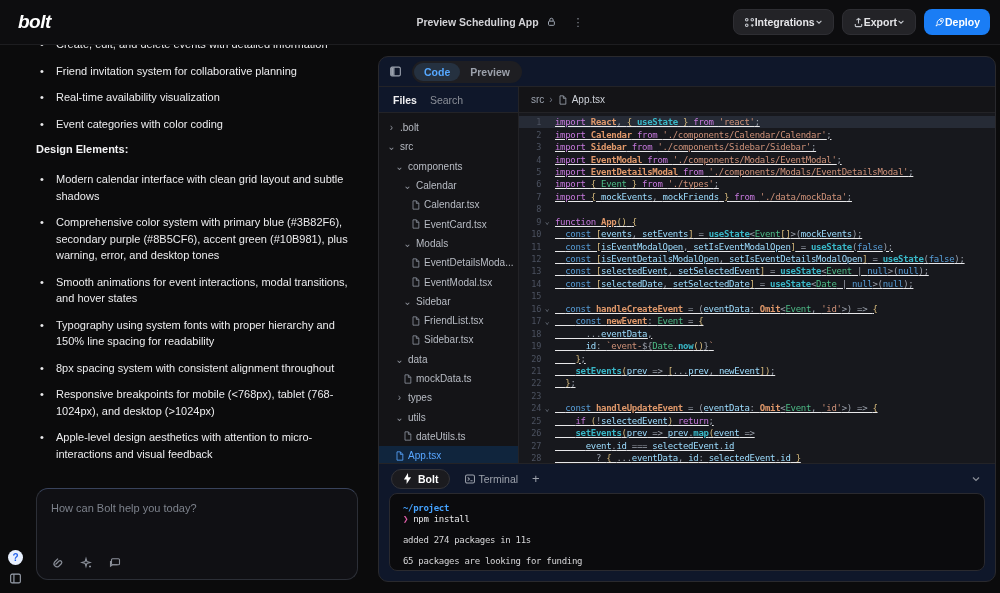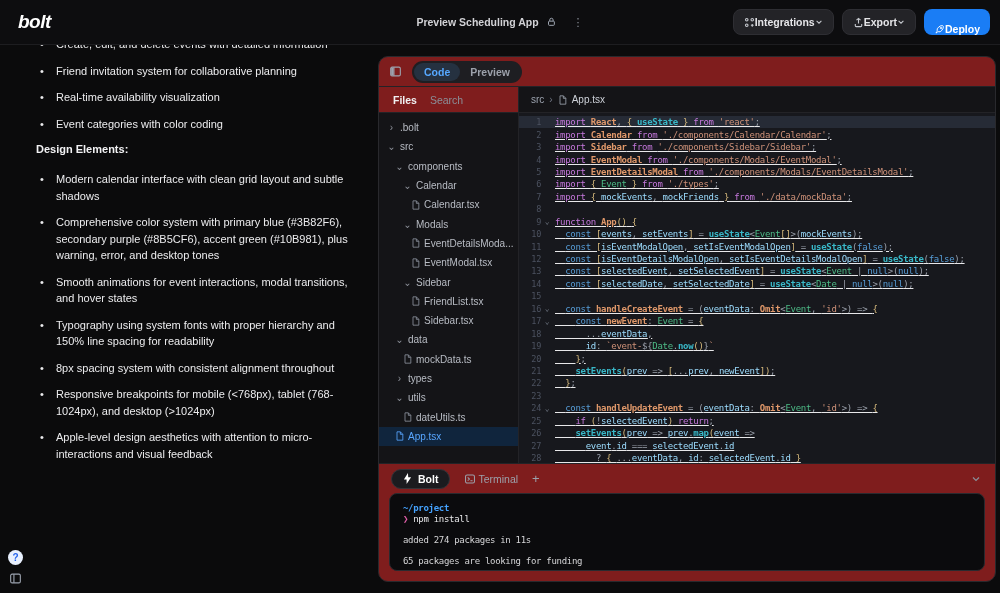--- a/index.html
+++ b/index.html
@@ -11,21 +11,21 @@
     border-bottom:1px solid #1d1d20; display:flex; align-items:center; z-index:30; }
   .logo { font-size:19px; font-weight:800; font-style:italic; letter-spacing:-0.5px; margin-left:18px; color:#fff; }
   .title-wrap { position:absolute; left:50%; transform:translateX(-50%); display:flex; align-items:center; gap:8px; }
   .title { font-size:10.5px; color:#d2d2d6; font-weight:600; }
   .icon { display:inline-flex; align-items:center; justify-content:center; }
   .kebab { color:#8a8f99; font-size:11px; margin-left:8px; }
   .tb-right { position:absolute; right:10px; display:flex; align-items:center; gap:8px; }
   .tb-btn { height:26px; background:#232327; border:1px solid #2e2e33; border-radius:8px; color:#e6e6e9;
     font-size:10.5px; font-weight:600; display:flex; align-items:center; gap:0; padding:0 10px; cursor:pointer; }
   .tb-btn svg { stroke:#c6c9cf; }
-  .deploy { background:#1a7df5; border:none; color:#fff;align-items:flex-end; }
+  .deploy { background:#1a7df5; border:none; color:#fff; }
   .deploy svg { stroke:#fff; }
 
   
   .chat-panel { position:absolute; left:0; top:45px; width:375px; height:548px; overflow:hidden; }
   .chat-scroll { position:absolute; left:36px; top:0; width:322px; }
   ul.bullets { list-style:none; }
   ul.bullets li { position:relative; font-size:11px; line-height:1.5; color:#ececee;
     padding-left:20px; margin-bottom:10px; letter-spacing:0; }
   ul.bullets li::before { content:"•"; position:absolute; left:4px; color:#ececee; }
   .features li { margin-bottom:11px; }
@@ -36,21 +36,21 @@
   .chat-input textarea { width:100%; height:55px; background:transparent; border:none; outline:none; resize:none;
     color:#e8e8ea; font-size:11px; font-family:"Liberation Sans",sans-serif; padding:13px 14px; }
   .chat-input textarea::placeholder { color:#7d828c; }
   .input-icons { position:absolute; left:13px; bottom:9px; display:flex; gap:15px; }
   .input-icons svg { stroke:#8a8f99; }
   .corner { position:absolute; left:8px; bottom:8px; display:flex; flex-direction:column; gap:7px; align-items:center; }
   .help-badge { width:15px; height:15px; border-radius:50%; background:#e8f0fe; color:#2563eb;
     font-size:10px; font-weight:700; display:flex; align-items:center; justify-content:center; cursor:pointer; }
 
   
-  .workbench { position:absolute; left:378px; top:56px; width:618px; height:526px; background:#7f1d1d;
+  .workbench { position:absolute; left:378px; top:56px; width:618px; height:526px; background:#0f172a;
     border:1px solid #29292d; border-radius:10px; display:flex; flex-direction:column; overflow:hidden; }
   .wb-header { height:30px; flex:0 0 30px; border-bottom:1px solid #232327; display:flex; align-items:center; padding:0 10px; gap:10px; }
   .seg-toggle { display:flex; align-items:center; background:#1e1e22; border-radius:20px; padding:2px; }
   .seg { font-size:10.5px; font-weight:600; color:#9ca1ab; padding:3px 10px; border-radius:20px; cursor:pointer; }
   .seg.active { background:#253140; color:#56a8ff; }
   .wb-subheader { height:26px; flex:0 0 26px; border-bottom:1px solid #232327; display:flex; }
   .files-tabs { width:140px; flex:0 0 140px; display:flex; gap:13px; align-items:center; padding-left:14px; border-right:1px solid #232327; }
   .files-label { font-size:10.5px; font-weight:700; color:#f0f0f2; cursor:pointer; }
   .search-label { font-size:10.5px; color:#8b8f98; cursor:pointer; }
   .breadcrumb { flex:1; display:flex; align-items:center; padding-left:12px; gap:5px; background:#141417; }
@@ -160,20 +160,42 @@
         <li>Modern calendar interface with clean grid layout and subtle shadows</li>
         <li>Comprehensive color system with primary blue (#3B82F6), secondary purple (#8B5CF6), accent green (#10B981), plus warning, error, and desktop tones</li>
         <li>Smooth animations for event interactions, modal transitions, and hover states</li>
         <li>Typography using system fonts with proper hierarchy and 150% line spacing for readability</li>
         <li>8px spacing system with consistent alignment throughout</li>
         <li>Responsive breakpoints for mobile (&lt;768px), tablet (768-1024px), and desktop (&gt;1024px)</li>
         <li>Apple-level design aesthetics with attention to micro-interactions and visual feedback</li>
       </ul>
   </div>
 
+  <div class="chat-input">
+    <textarea placeholder="How can Bolt help you today?" style=""></textarea>
+    <div class="input-icons">
+      <span class="icon">
+        <svg width="14" height="14" viewBox="0 0 14 14" fill="none" stroke-width="1.2">
+            <path d="M5.5 8.5 9 5a1.8 1.8 0 0 1 2.5 2.5L8.8 10.2a3 3 0 0 1-4.2-4.2L8 2.6"></path>
+          </svg>
+      </span>
+      <span class="icon">
+        <svg width="14" height="14" viewBox="0 0 14 14" fill="none" stroke-width="1.1">
+            <path d="M7 2.5 7.9 5.6 11 6.5 7.9 7.4 7 10.5 6.1 7.4 3 6.5 6.1 5.6z"></path>
+            <path d="M11 9.5v2M10 10.5h2"></path>
+          </svg>
+      </span>
+      <span class="icon">
+        <svg width="14" height="14" viewBox="0 0 14 14" fill="none" stroke-width="1.1">
+            <rect x="3.5" y="2.8" width="8" height="6" rx="1"></rect>
+            <path d="M2.5 5v5.2l2-1.4h5"></path>
+          </svg>
+      </span>
+    </div>
+  </div>
 
   <div class="corner">
     <div class="help-badge">?</div>
     <span class="icon">
       <svg width="13" height="13" viewBox="0 0 14 14" fill="none" stroke="#9ca3af" stroke-width="1.2">
           <rect x="1.8" y="2.3" width="10.4" height="9.4" rx="1.5"></rect>
           <path d="M5.3 2.3v9.4"></path>
         </svg>
     </span>
   </div>
@@ -232,20 +254,29 @@
           <span>Calendar</span>
         </div>
         <div class="tree-row" style="padding-left: 32px;">
           <span class="icon">
             <svg width="9" height="10" viewBox="0 0 10 12" fill="none" stroke="#8b919c" stroke-width="1">
               <path d="M2 1h4l3 3v7H2z"></path>
               <path d="M6 1v3h3"></path>
             </svg>
           </span>
           <span>Calendar.tsx</span>
+        </div>
+        <div class="tree-row" style="padding-left: 32px;">
+          <span class="icon">
+            <svg width="9" height="10" viewBox="0 0 10 12" fill="none" stroke="#8b919c" stroke-width="1">
+              <path d="M2 1h4l3 3v7H2z"></path>
+              <path d="M6 1v3h3"></path>
+            </svg>
+          </span>
+          <span>EventCard.tsx</span>
         </div>
         <div class="tree-row" style="padding-left: 24px;">
           <span class="chev">⌄</span>
           <span>Modals</span>
         </div>
         <div class="tree-row" style="padding-left: 32px;">
           <span class="icon">
             <svg width="9" height="10" viewBox="0 0 10 12" fill="none" stroke="#8b919c" stroke-width="1">
               <path d="M2 1h4l3 3v7H2z"></path>
               <path d="M6 1v3h3"></path>

